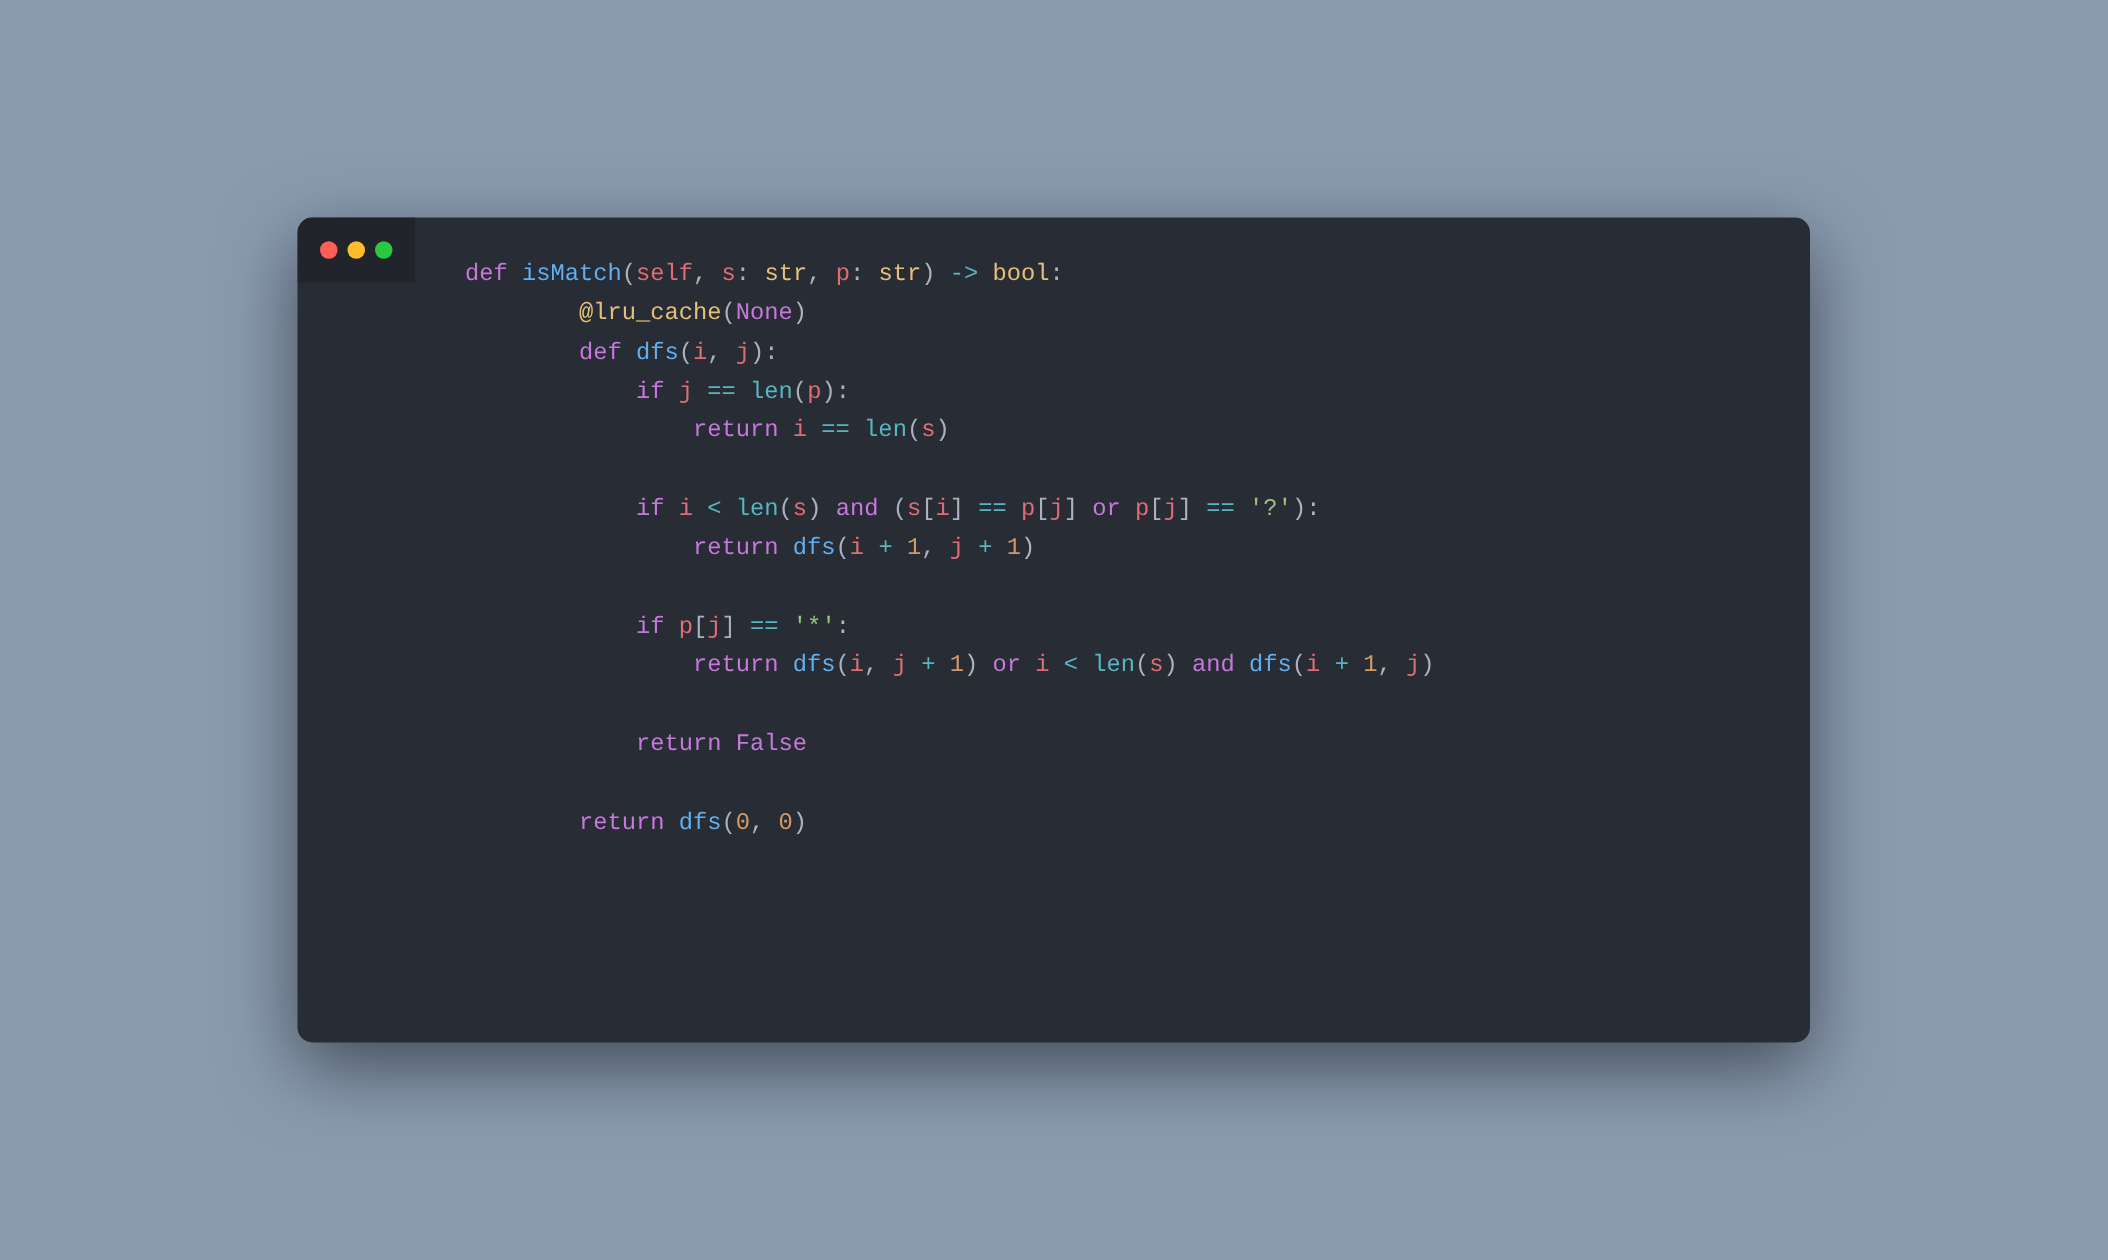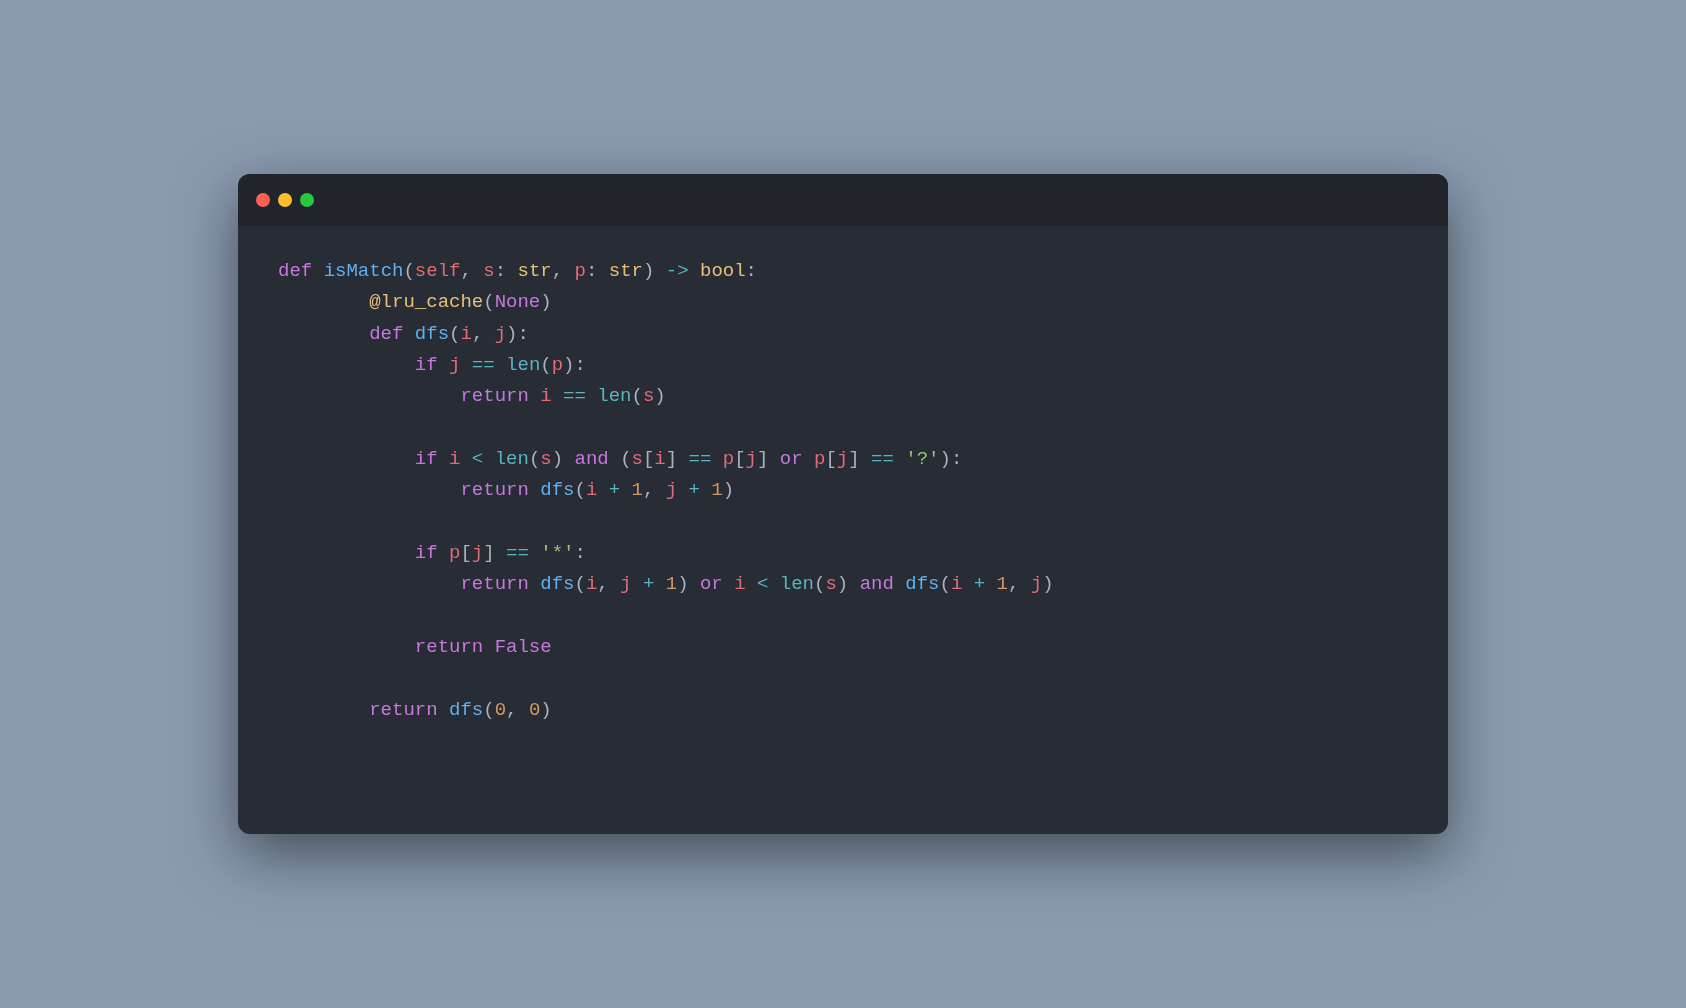--- a/index.html
+++ b/index.html
@@ -19,21 +19,21 @@
     }
 
     .window {
       width: 1210px;
       height: 660px;
       background: #282c34;
       border-radius: 12px;
       box-shadow: 0 20px 60px rgba(0,0,0,0.5);
       overflow: hidden;
       display: flex;
-      flex-direction: column;
+      flex-direction: row;
     }
 
     .titlebar {
       height: 52px;
       background: #21252b;
       display: flex;
       align-items: center;
       padding: 0 18px;
       flex-shrink: 0;
     }

